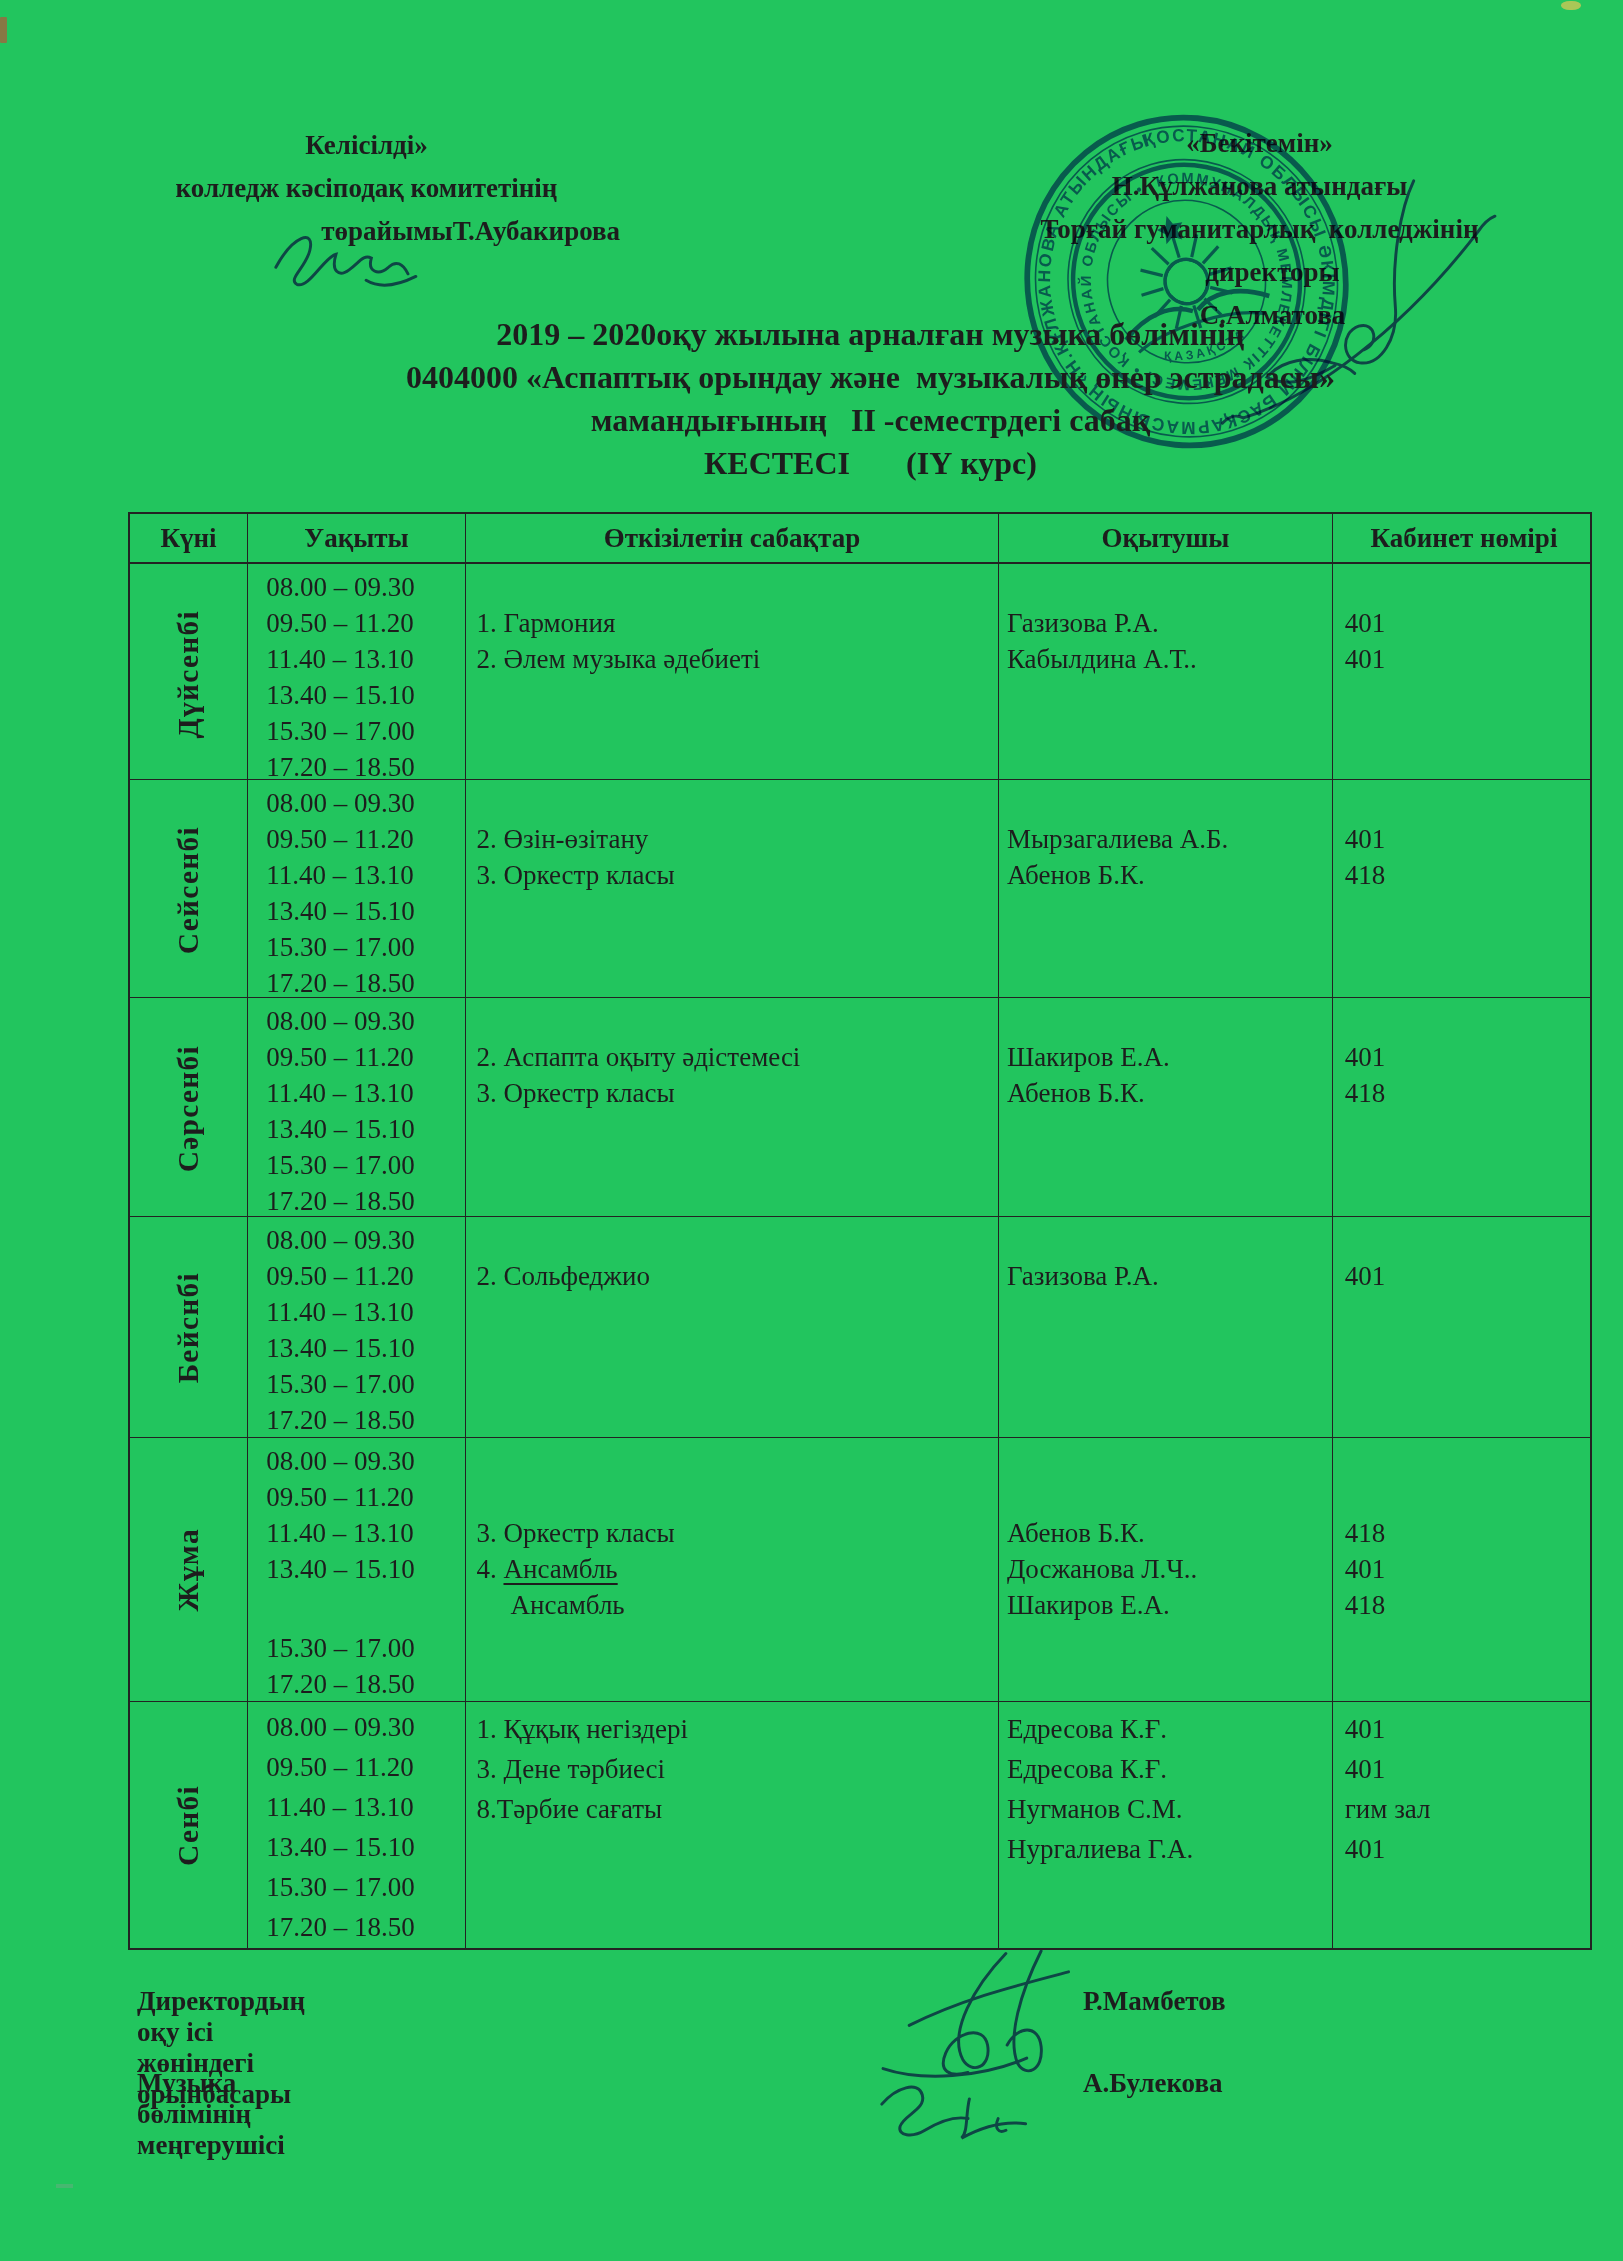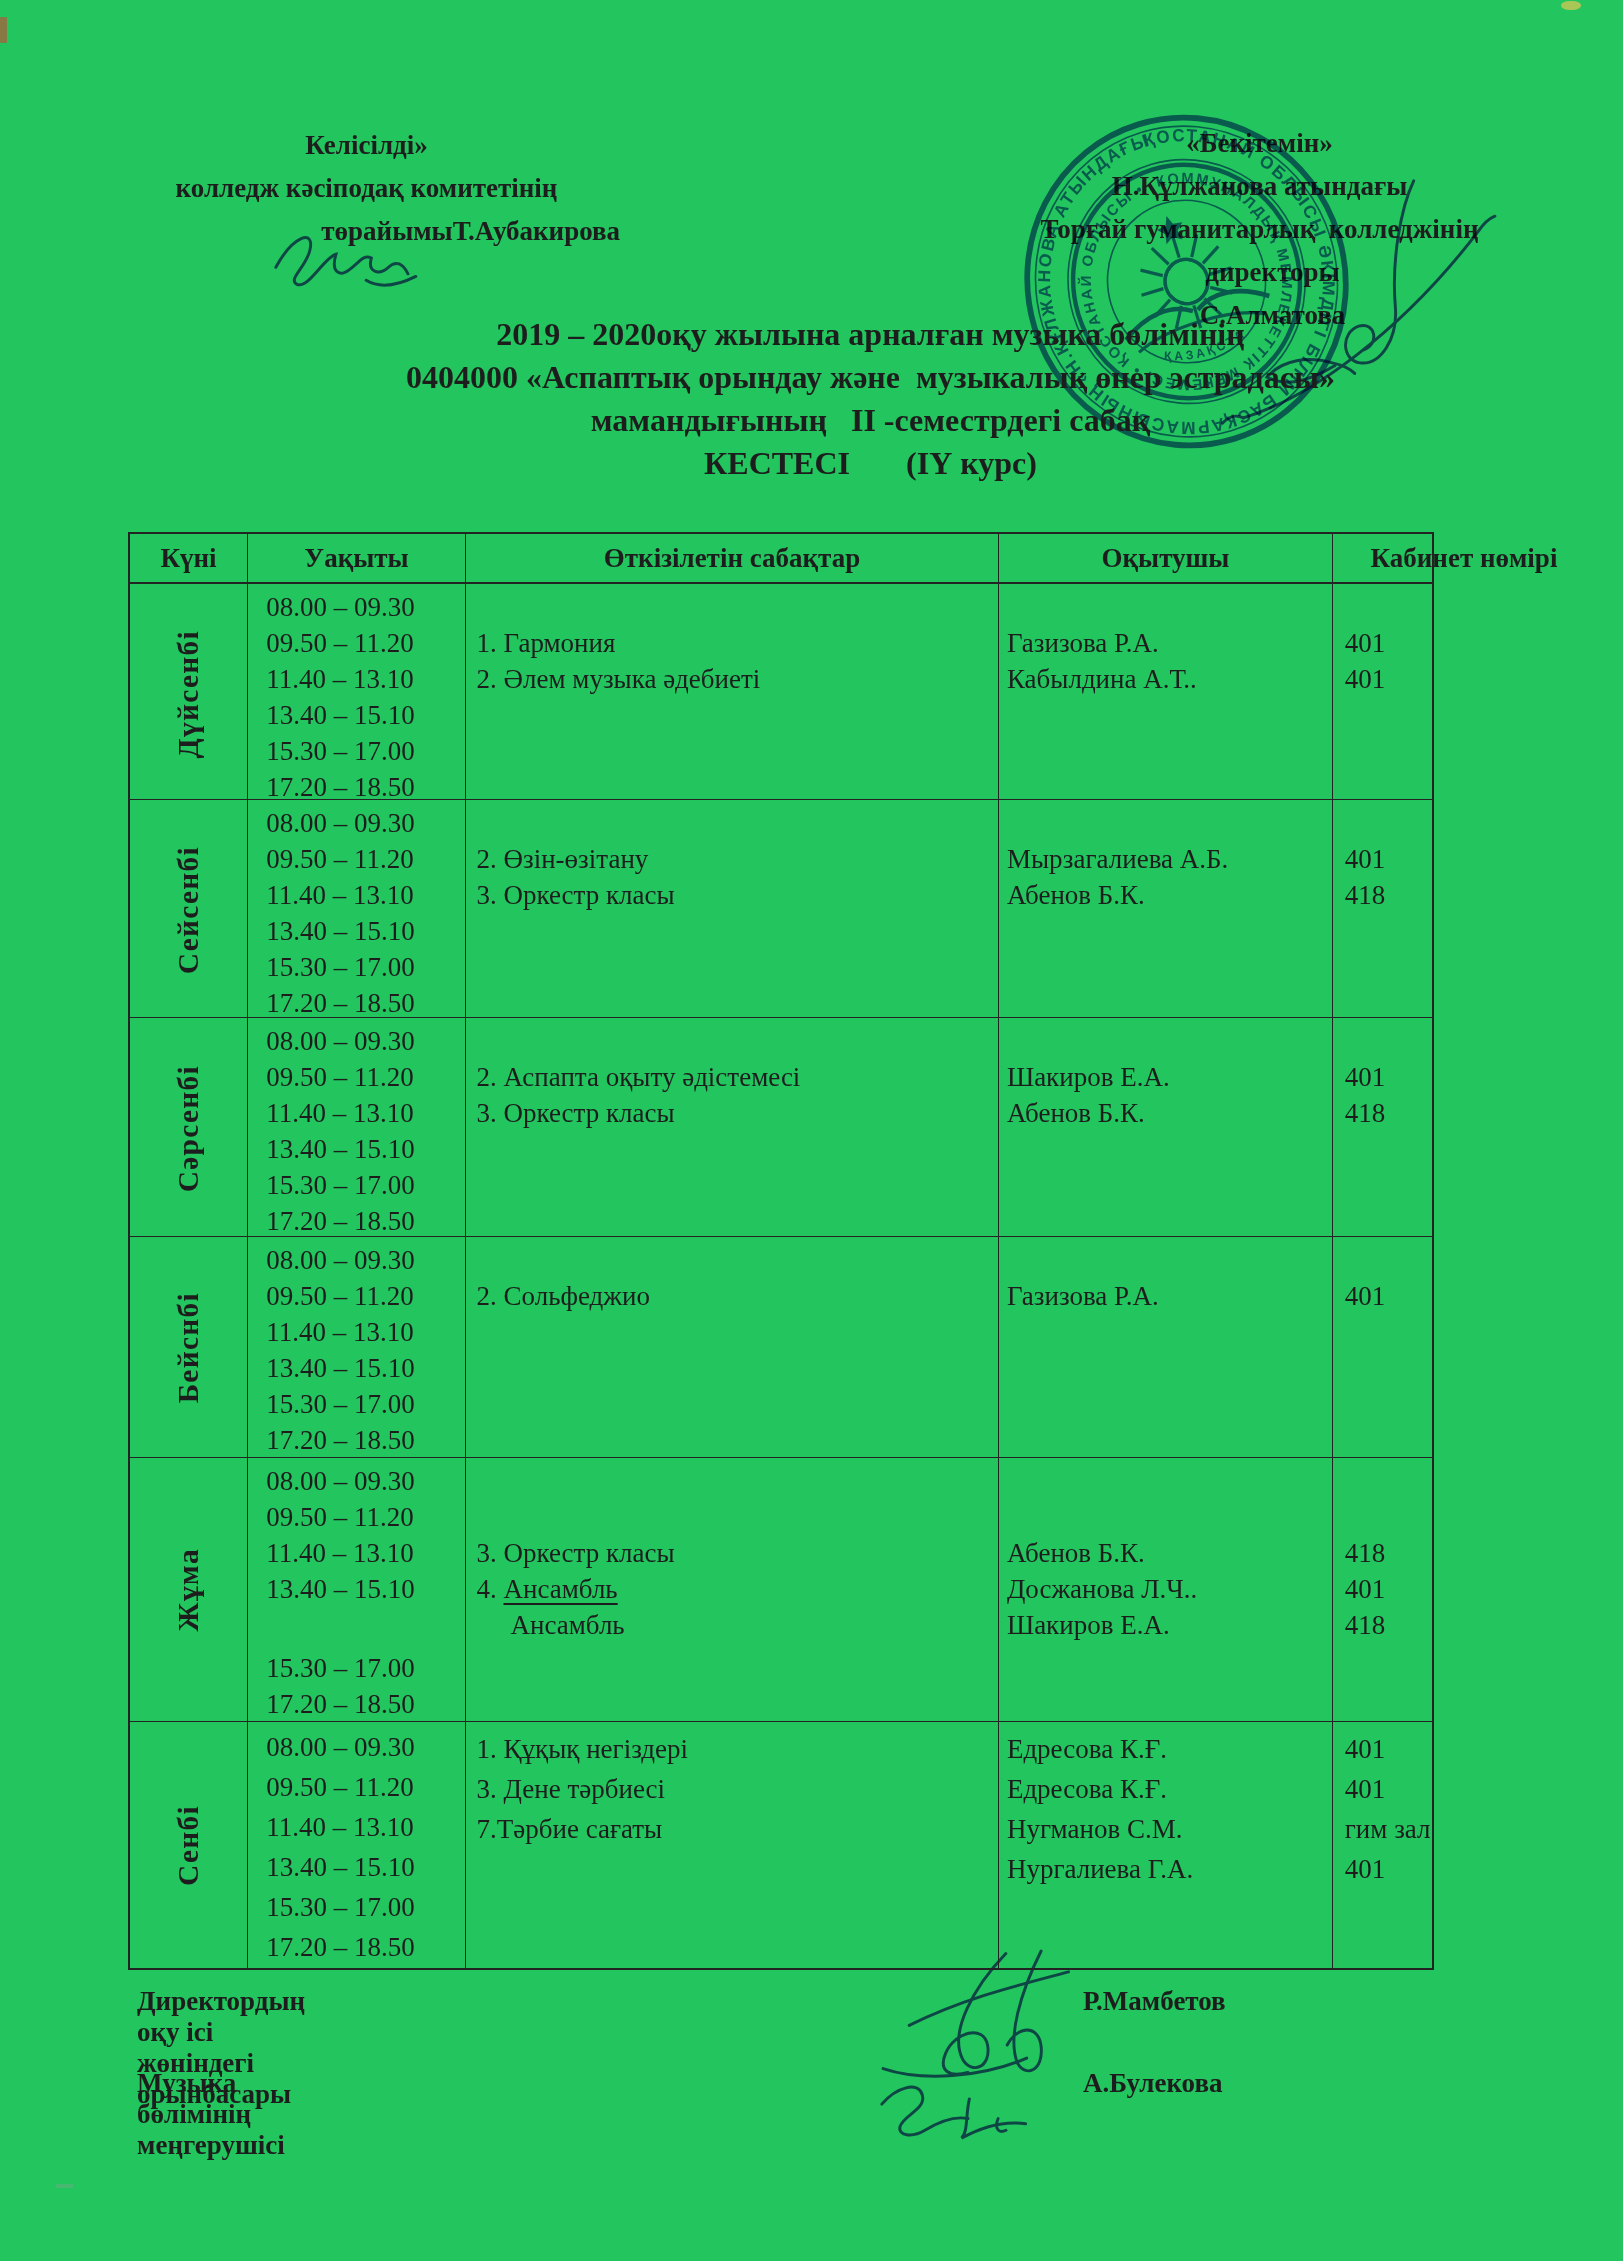--- a/index.html
+++ b/index.html
@@ -14,22 +14,22 @@
   .approval{position:absolute; font-weight:bold; font-size:27px; line-height:43px; text-align:center;}
   .approval-left{left:105px; top:124px; width:523px;}
   .approval-right{left:929px; top:122px; width:661px; line-height:43px;}
   .sig-line{display:flex; justify-content:flex-end;}
   .approval-left .sig-line{padding:0 7.9px 0 18.3px;}
   .approval-right .sig-line{padding:0 62px 0 88px;flex-direction:column;}
   
   .title-block{position:absolute; left:118px; top:313px; width:1505px; text-align:center;
     font-weight:bold; font-size:32px; line-height:43px;}
   
-  .schedule{position:absolute; left:128px; top:512px; width:1306px;
-    border:2px solid #232323; box-sizing:border-box; font-size:27px;margin-top:20px;}
+  .schedule{position:absolute; left:128px; top:512px; width:1464px;
+    border:2px solid #232323; box-sizing:border-box; font-size:27px;}
   .thead{display:grid; grid-template-columns:118px 218px 533px 334px 262px;
     height:48px; border-bottom:2px solid #232323; font-weight:bold;}
   .hcell{display:flex; align-items:center; justify-content:center;
     border-right:1.3px solid #232323; box-sizing:border-box;}
   .hcell:last-child{border-right:none;}
   .day-row{display:grid; grid-template-columns:118px 218px 533px 334px 262px;
     border-bottom:1.3px solid #232323; box-sizing:border-box; --lh:36px;}
   .day-row:last-child{border-bottom:none;}
   .r0{height:216px;} .r1{height:218px;} .r2{height:219px;} .r3{height:221px;}
   .r4{height:264px;} .r5{height:246px; --lh:40px;}
@@ -323,21 +323,21 @@
             <div class="line time-line">08.00 – 09.30</div>
             <div class="line time-line">09.50 – 11.20</div>
             <div class="line time-line">11.40 – 13.10</div>
             <div class="line time-line">13.40 – 15.10</div>
             <div class="line time-line">15.30 – 17.00</div>
             <div class="line time-line">17.20 – 18.50</div>
           </div>
       <div class="cell subject-cell content-cell">
             <div class="line subject-line">1. Құқық негіздері</div>
             <div class="line subject-line">3. Дене тәрбиесі</div>
-            <div class="line subject-line">7.Тәрбие сағаты</div>
+            <div class="line subject-line">8.Тәрбие сағаты</div>
           </div>
       <div class="cell teacher-cell content-cell">
             <div class="line teacher-line">Едресова К.Ғ.</div>
             <div class="line teacher-line">Едресова К.Ғ.</div>
             <div class="line teacher-line">Нугманов С.М.</div>
             <div class="line teacher-line">Нургалиева Г.А.</div>
           </div>
       <div class="cell room-cell content-cell">
             <div class="line room-line">401</div>
             <div class="line room-line">401</div>

